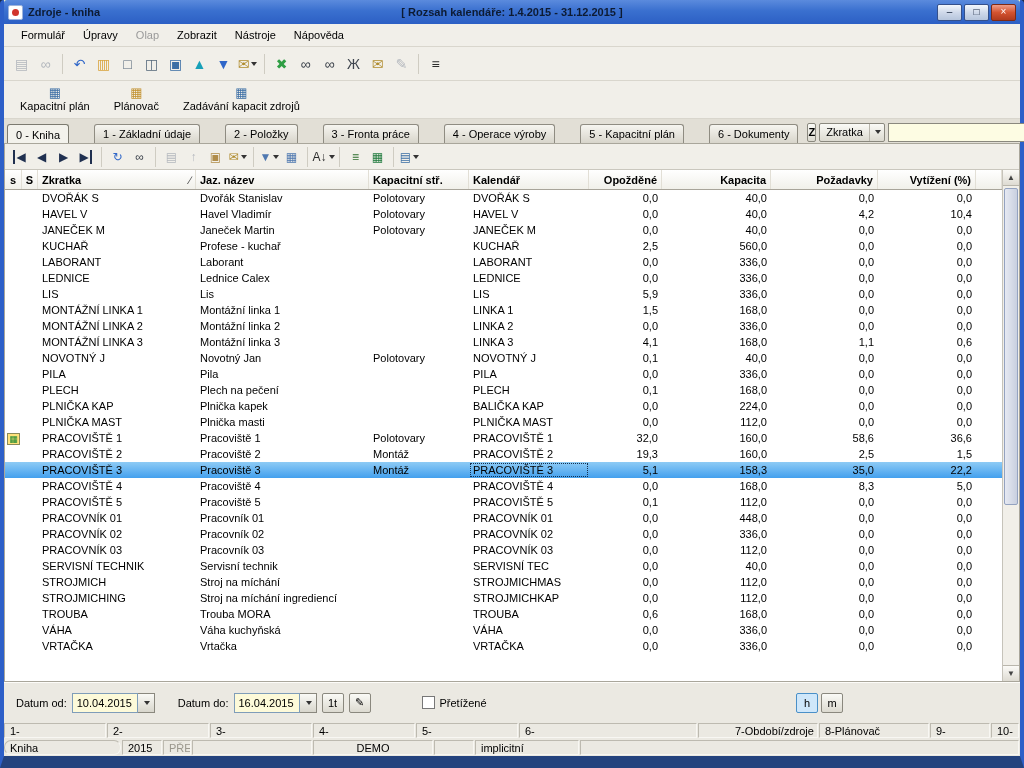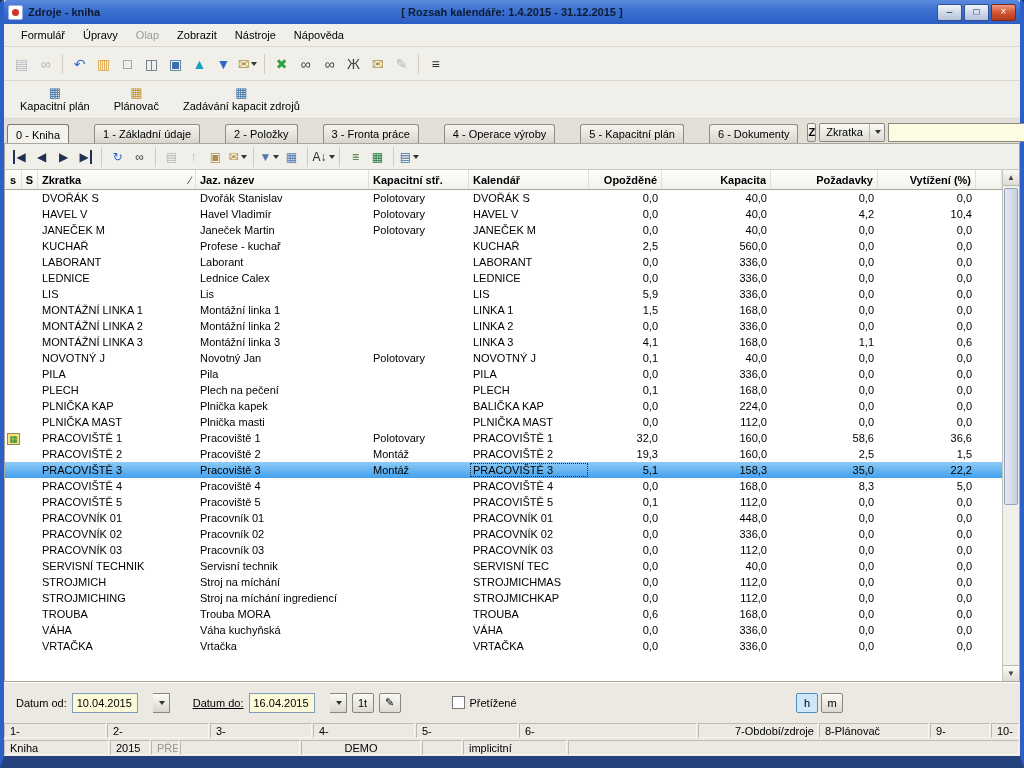--- a/index.html
+++ b/index.html
@@ -97,31 +97,31 @@
   .sbtn { height:16px; display:flex; align-items:center; justify-content:center; font-size:8px; color:#444;
     background:linear-gradient(#fbfaf7,#dedbd2); border-bottom:1px solid #b9b6ac; }
   .sbtn.down { position:absolute; bottom:0; left:0; right:0; border-top:1px solid #b9b6ac; border-bottom:none; }
   .sthumb { position:absolute; left:1px; right:1px; top:18px; height:62%;
     background:linear-gradient(90deg,#e6e9f2,#c8cfdf); border:1px solid #93a2c0; border-radius:2px; }
 
   
   .footer { height:40px; flex:0 0 40px; display:flex; align-items:center; padding:0 12px; gap:5px;
     background:#ebe9e2; border-top:1px solid #fdfcf9; }
   .flabel { white-space:nowrap; }
-  .datefield { display:flex; align-items:flex-start; height:20px;gap:15px; }
+  .datefield { display:flex; align-items:flex-start; height:20px; }
   .df-text { width:66px; height:20px; background:#fdfad9; border:1px solid #7f9db9; padding:0 4px;
     line-height:18px; }
   .df-btn { width:17px; height:20px; display:flex; align-items:center; justify-content:center;
     border:1px solid #8a887e; border-left:none; background:linear-gradient(#fafaf6,#d8d6cc); }
   .smallbtn { min-width:22px; height:20px; border:1px solid #8a887e; border-radius:2px;
     background:linear-gradient(#fafaf6,#dcdad0); font-family:inherit; font-size:11px; text-align:center; }
   .smallbtn.active { background:#cfe7fa; border-color:#4a90c8; }
   .chk { width:13px; height:13px; background:#fff; border:1px solid #777; margin-left:46px; }
   .hm { margin-left:auto; margin-right:165px; display:flex; gap:3px; }
-  .gap1 { margin-left:18px;text-decoration:underline; }
+  .gap1 { margin-left:18px; }
 
   
   .statusrow { height:17px; flex:0 0 17px; display:flex; background:#ebe9e2; padding-top:1px; }
   .scell { height:15px; line-height:14px; padding-left:5px; margin-right:1px; white-space:nowrap; overflow:hidden;
     border:1px solid; border-color:#bdbab0 #f8f7f3 #f8f7f3 #bdbab0; }
   .scell.muted { color:#9a978c; }
   .scell.center { text-align:center; padding-left:0; }
 </style>
 </head>
 <body>
@@ -753,21 +753,21 @@
       <div class="scell" style="width: 102px;">3-</div>
       <div class="scell" style="width: 102px;">4-</div>
       <div class="scell" style="width: 102px;">5-</div>
       <div class="scell" style="width: 178px;">6-</div>
       <div class="scell" style="width: 120px; padding-left: 36px;">7-Období/zdroje</div>
       <div class="scell" style="width: 110px;">8-Plánovač</div>
       <div class="scell" style="width: 60px;">9-</div>
       <div class="scell" style="flex: 1 1 0%;">10-</div>
     </div>
   <div class="statusrow" id="status2">
-      <div class="scell" style="width: 105px;">Kniha</div>
+      <div class="scell" style="width: 117px; border-radius: 7px;">Kniha</div>
       <div class="scell" style="width: 40px;">2015</div>
       <div class="scell muted" style="width: 28px;">PŘES</div>
       <div class="scell" style="width: 120px;"></div>
       <div class="scell center" style="width: 120px;">DEMO</div>
       <div class="scell" style="width: 40px;"></div>
       <div class="scell" style="width: 104px;">implicitní</div>
       <div class="scell" style="flex: 1 1 0%;"></div>
     </div>
 
 </div>

